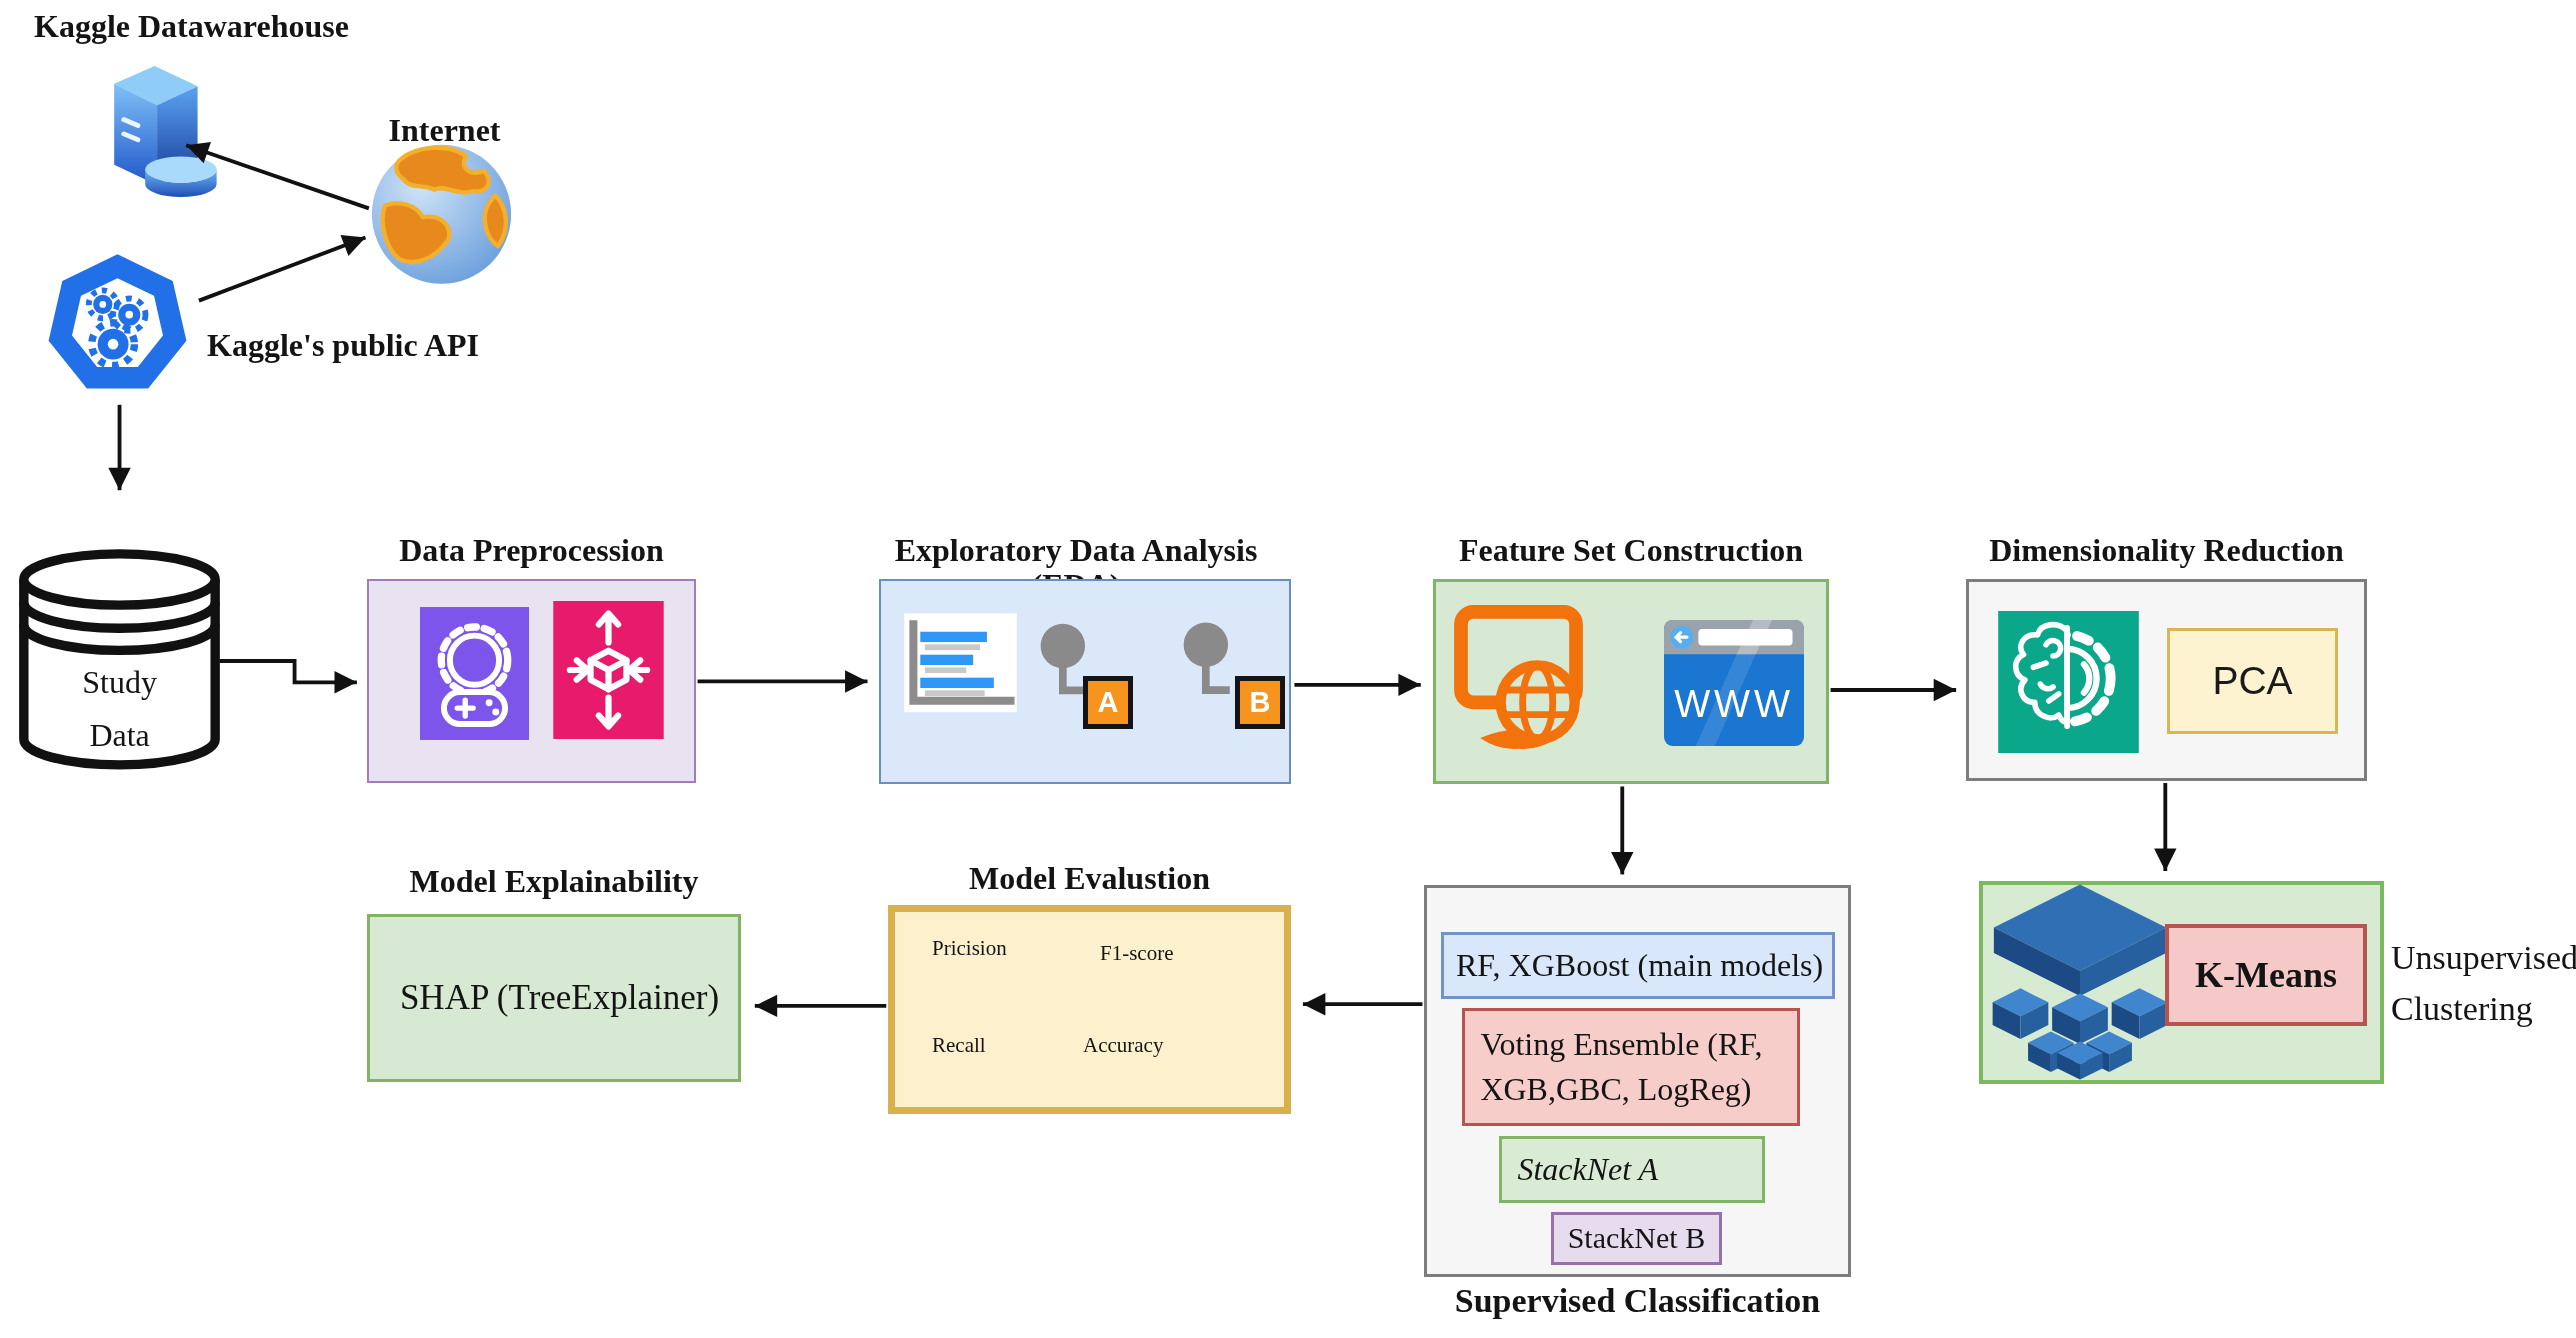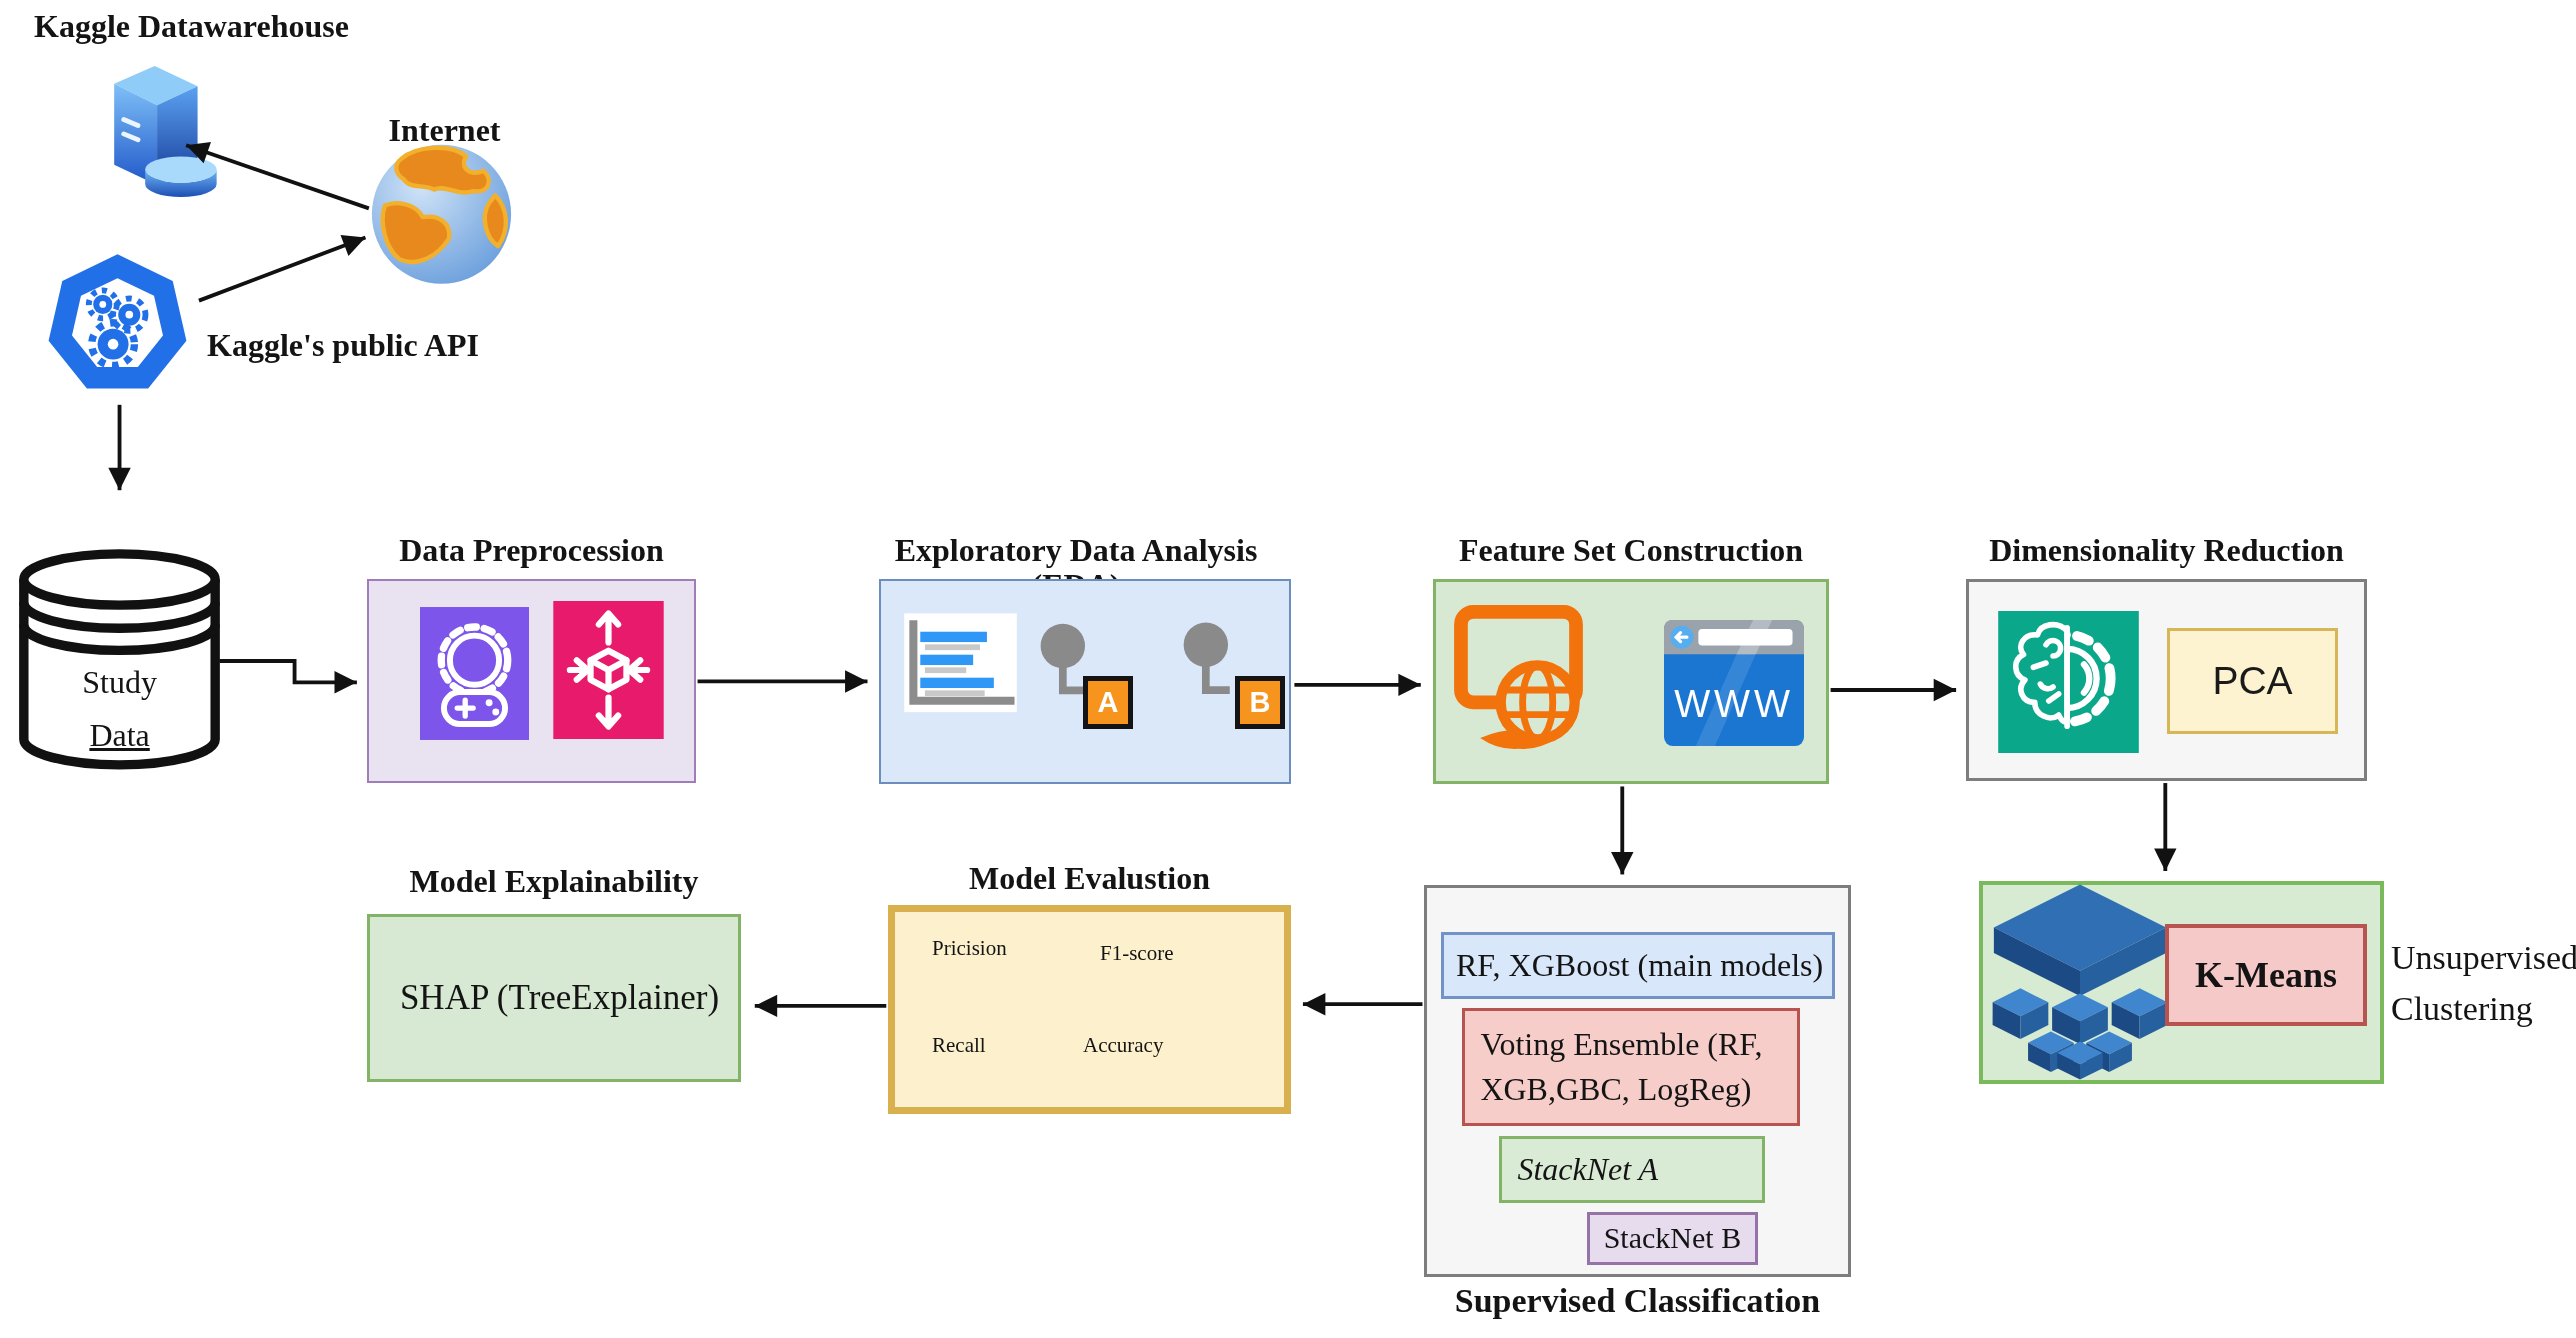--- a/index.html
+++ b/index.html
@@ -107,21 +107,21 @@
 
   <div class="abs" style="left:17px;top:541px;">
     <svg width="205" height="235" viewBox="0 0 240 275">
       <path d="M8,45 L8,232 A112,30 0 0 0 232,232 L232,45" fill="#ffffff" stroke="#111" stroke-width="11"></path>
       <path d="M8,72 A112,30 0 0 0 232,72" fill="none" stroke="#111" stroke-width="11"></path>
       <path d="M8,98 A112,30 0 0 0 232,98" fill="none" stroke="#111" stroke-width="11"></path>
       <ellipse cx="120" cy="45" rx="112" ry="30" fill="#ffffff" stroke="#111" stroke-width="11"></ellipse>
     </svg>
   </div>
   <div class="cyl-label" style="left:25.6px;top:664px;">Study</div>
-  <div class="cyl-label" style="left:25.6px;top:717px;text-decoration:underline;">Data</div>
+  <div class="cyl-label" style="left:25.6px;top:717px;">Data</div>
 
   <div class="abs title" style="left:367px;top:533px;width:329px;">Data Preprocession</div>
   <div class="box prep-box" style="left:367px;top:579px;width:329px;height:204px;"></div>
 
   <div class="abs" style="left:420px;top:606px;">
     <svg width="109" height="135" viewBox="0 0 82 100">
       <rect x="0" y="0" width="82" height="100" fill="#7d55ea"></rect>
       <g fill="none" stroke="#fff" stroke-width="4.5" stroke-linecap="round">
         <circle cx="41" cy="40" r="18.5"></circle>
         <circle cx="41" cy="40" r="25" stroke-width="5.5" stroke-dasharray="6.5 6"></circle>
@@ -248,21 +248,21 @@
   <div class="box eval-box" style="left:888px;top:905px;width:403px;height:209px;"></div>
   <div class="metric" style="left:932px;top:936px;">Pricision</div>
   <div class="metric" style="left:1100px;top:941px;">F1-score</div>
   <div class="metric" style="left:932px;top:1033px;">Recall</div>
   <div class="metric" style="left:1083px;top:1033px;">Accuracy</div>
 
   <div class="box gray-box" style="left:1424px;top:885px;width:427px;height:392px;"></div>
   <div class="model-box m-blue" style="left:1441px;top:932px;width:394px;height:67px;">RF, XGBoost (main models)</div>
   <div class="model-box m-red" style="left:1462px;top:1008px;width:338px;height:118px;padding-left:15.4px;">Voting Ensemble (RF, XGB,GBC, LogReg)</div>
   <div class="model-box m-green" style="left:1499px;top:1136px;width:266px;height:67px;padding-left:15.4px;font-style:italic;">StackNet A</div>
-  <div class="model-box m-purple" style="left:1551px;top:1212px;width:171px;height:53px;padding-left:13.7px;font-size:30px;margin-left:36px;">StackNet B</div>
+  <div class="model-box m-purple" style="left:1551px;top:1212px;width:171px;height:53px;padding-left:13.7px;font-size:30px;">StackNet B</div>
   <div class="abs title" style="left:1424px;top:1282px;width:427px;font-size:34px;">Supervised Classification</div>
 
   <div class="box unsup-box" style="left:1979px;top:881px;width:405px;height:203px;"></div>
   <div class="abs" style="left:1985px;top:879px;">
     <svg width="190" height="201" viewBox="0 0 150 158">
       <polygon points="75,4 143,38 75,72 7,38" fill="#316fb5"></polygon>
       <polygon points="7,38 75,72 75,92 7,58" fill="#1c4a84"></polygon>
       <polygon points="143,38 75,72 75,92 143,58" fill="#27609f"></polygon>
       <polygon points="28,86 50,97 28,108 6,97" fill="#3f86cf"></polygon>
       <polygon points="6,97 28,108 28,126 6,115" fill="#1c4a84"></polygon>

